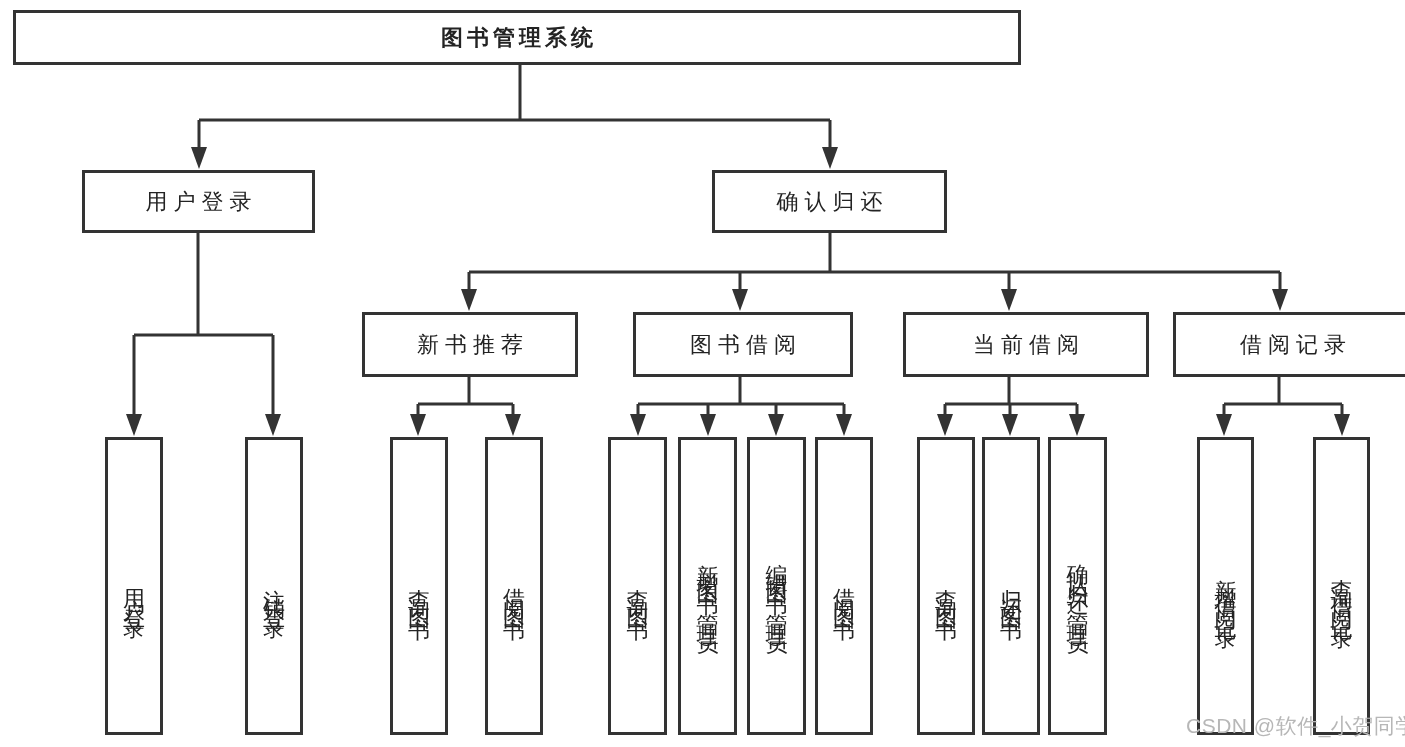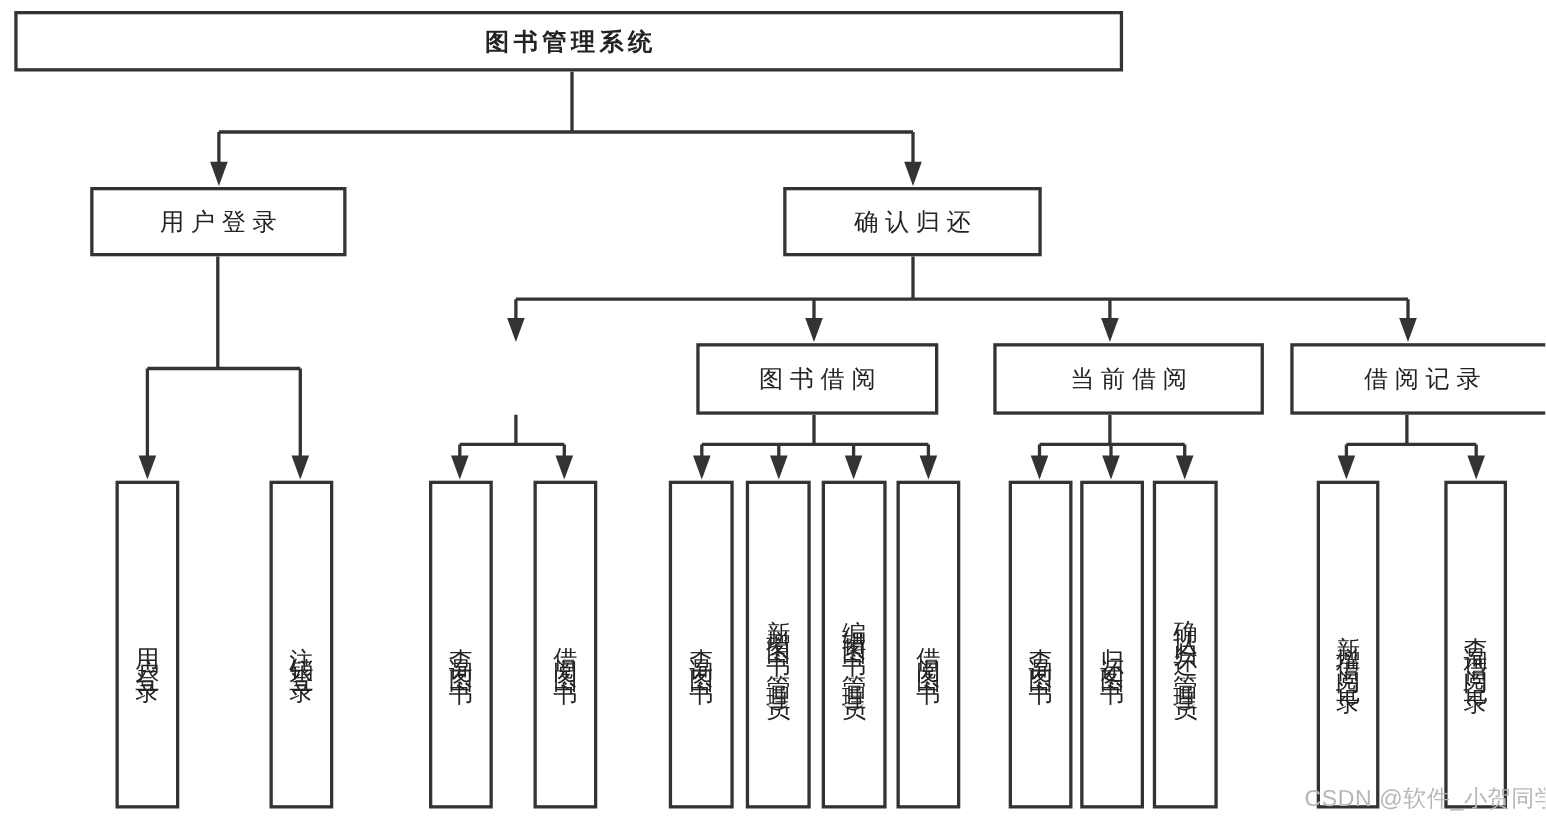--- a/index.html
+++ b/index.html
@@ -91,20 +91,23 @@
     <span class="lbl">图书管理系统</span>
   </div>
 
   <div class="node h" style="left:82px;top:170px;width:233px;height:63px">
     <span class="lbl">用户登录</span>
   </div>
   <div class="node h" style="left:712px;top:170px;width:235px;height:63px">
     <span class="lbl">确认归还</span>
   </div>
 
+  <div class="node h" style="left:362px;top:312px;width:216px;height:65px">
+    <span class="lbl">新书推荐</span>
+  </div>
   <div class="node h" style="left:633px;top:312px;width:220px;height:65px">
     <span class="lbl">图书借阅</span>
   </div>
   <div class="node h" style="left:903px;top:312px;width:246px;height:65px">
     <span class="lbl">当前借阅</span>
   </div>
   <div class="node h" style="left:1173px;top:312px;width:240px;height:65px">
     <span class="lbl">借阅记录</span>
   </div>
 

